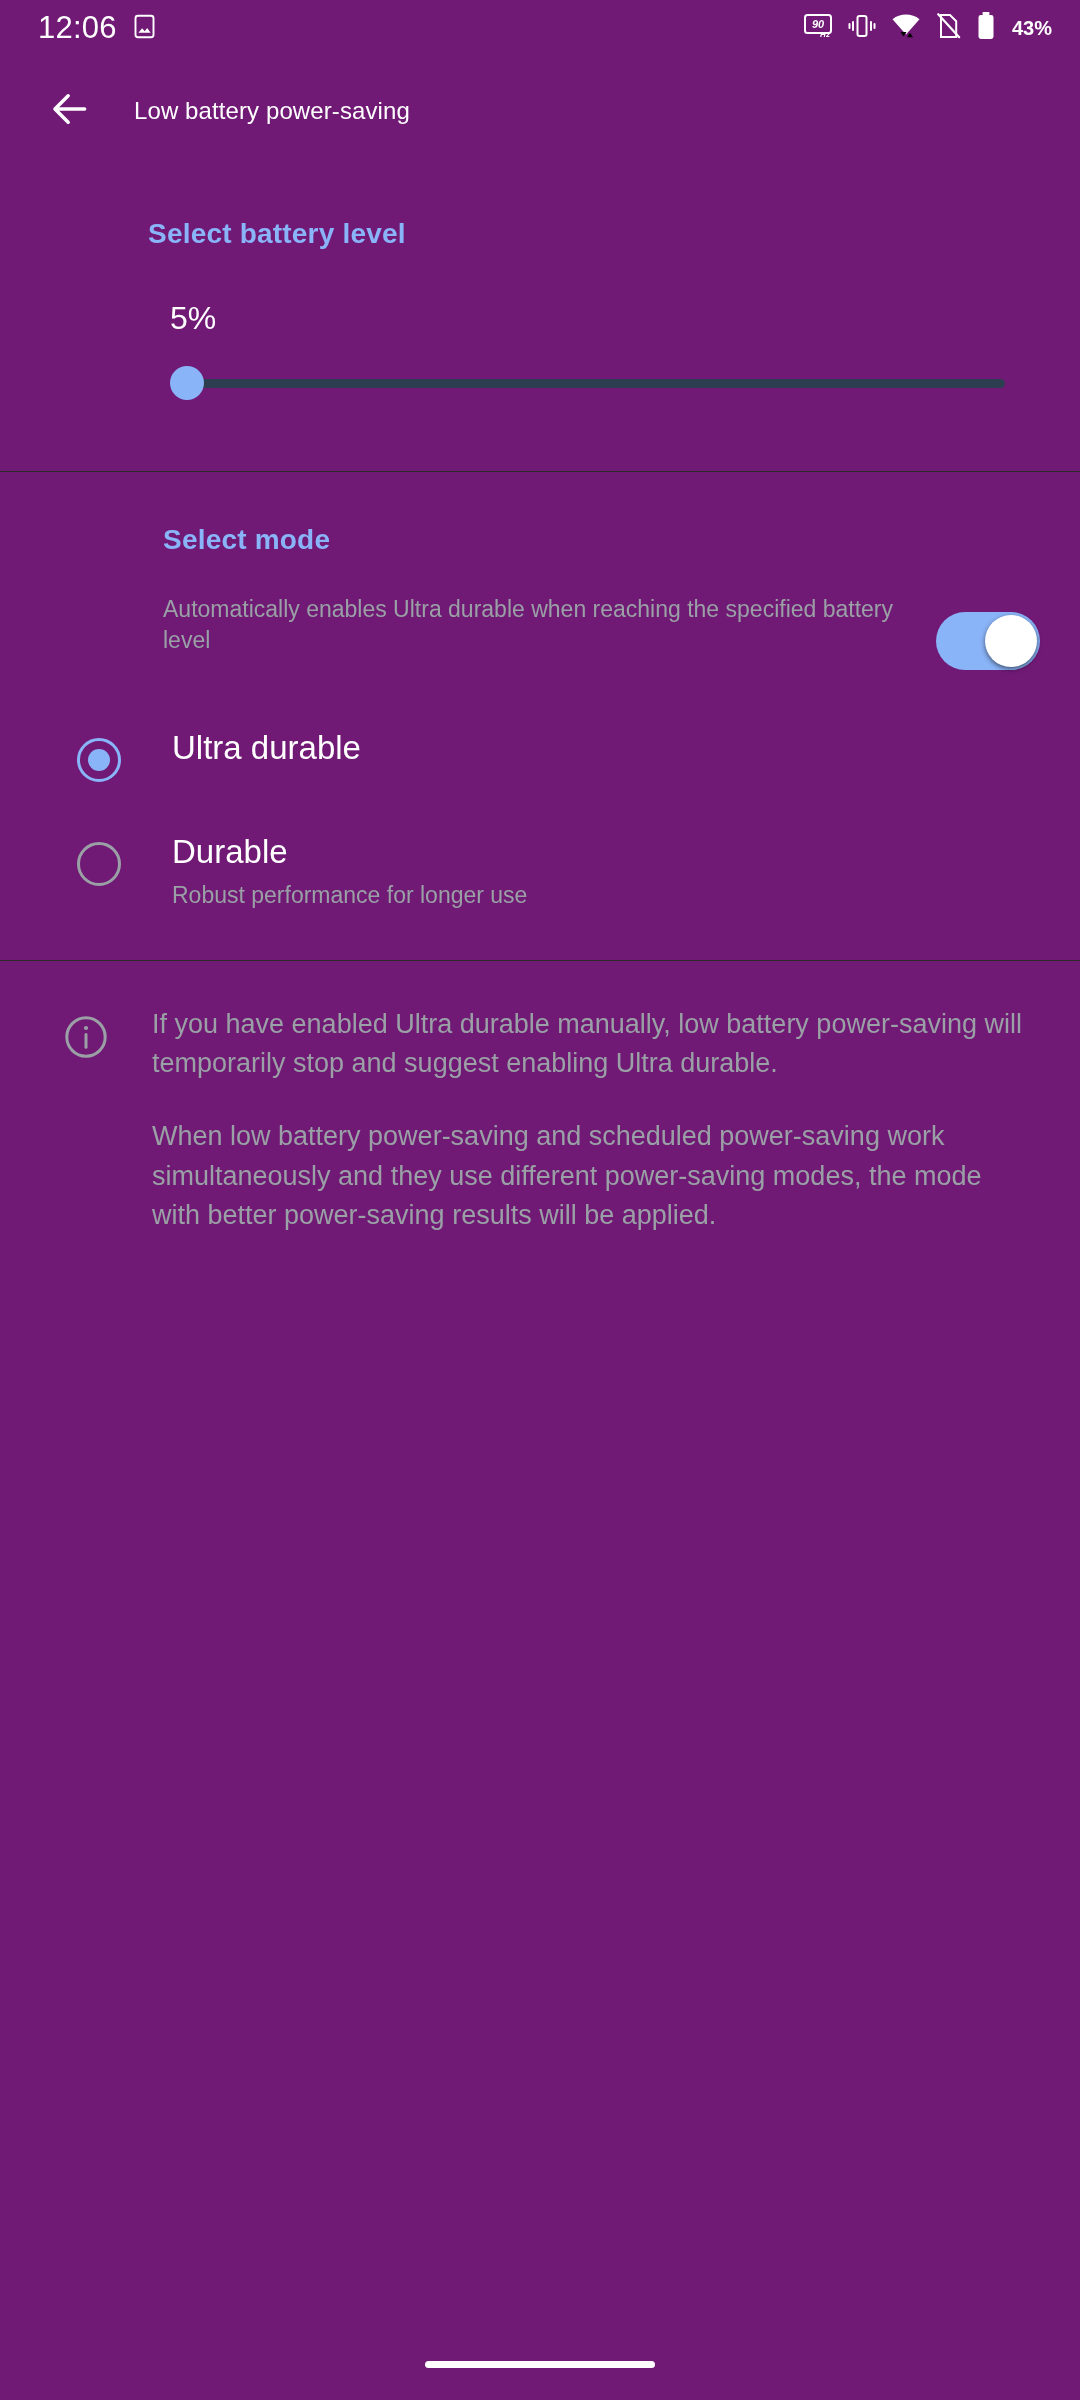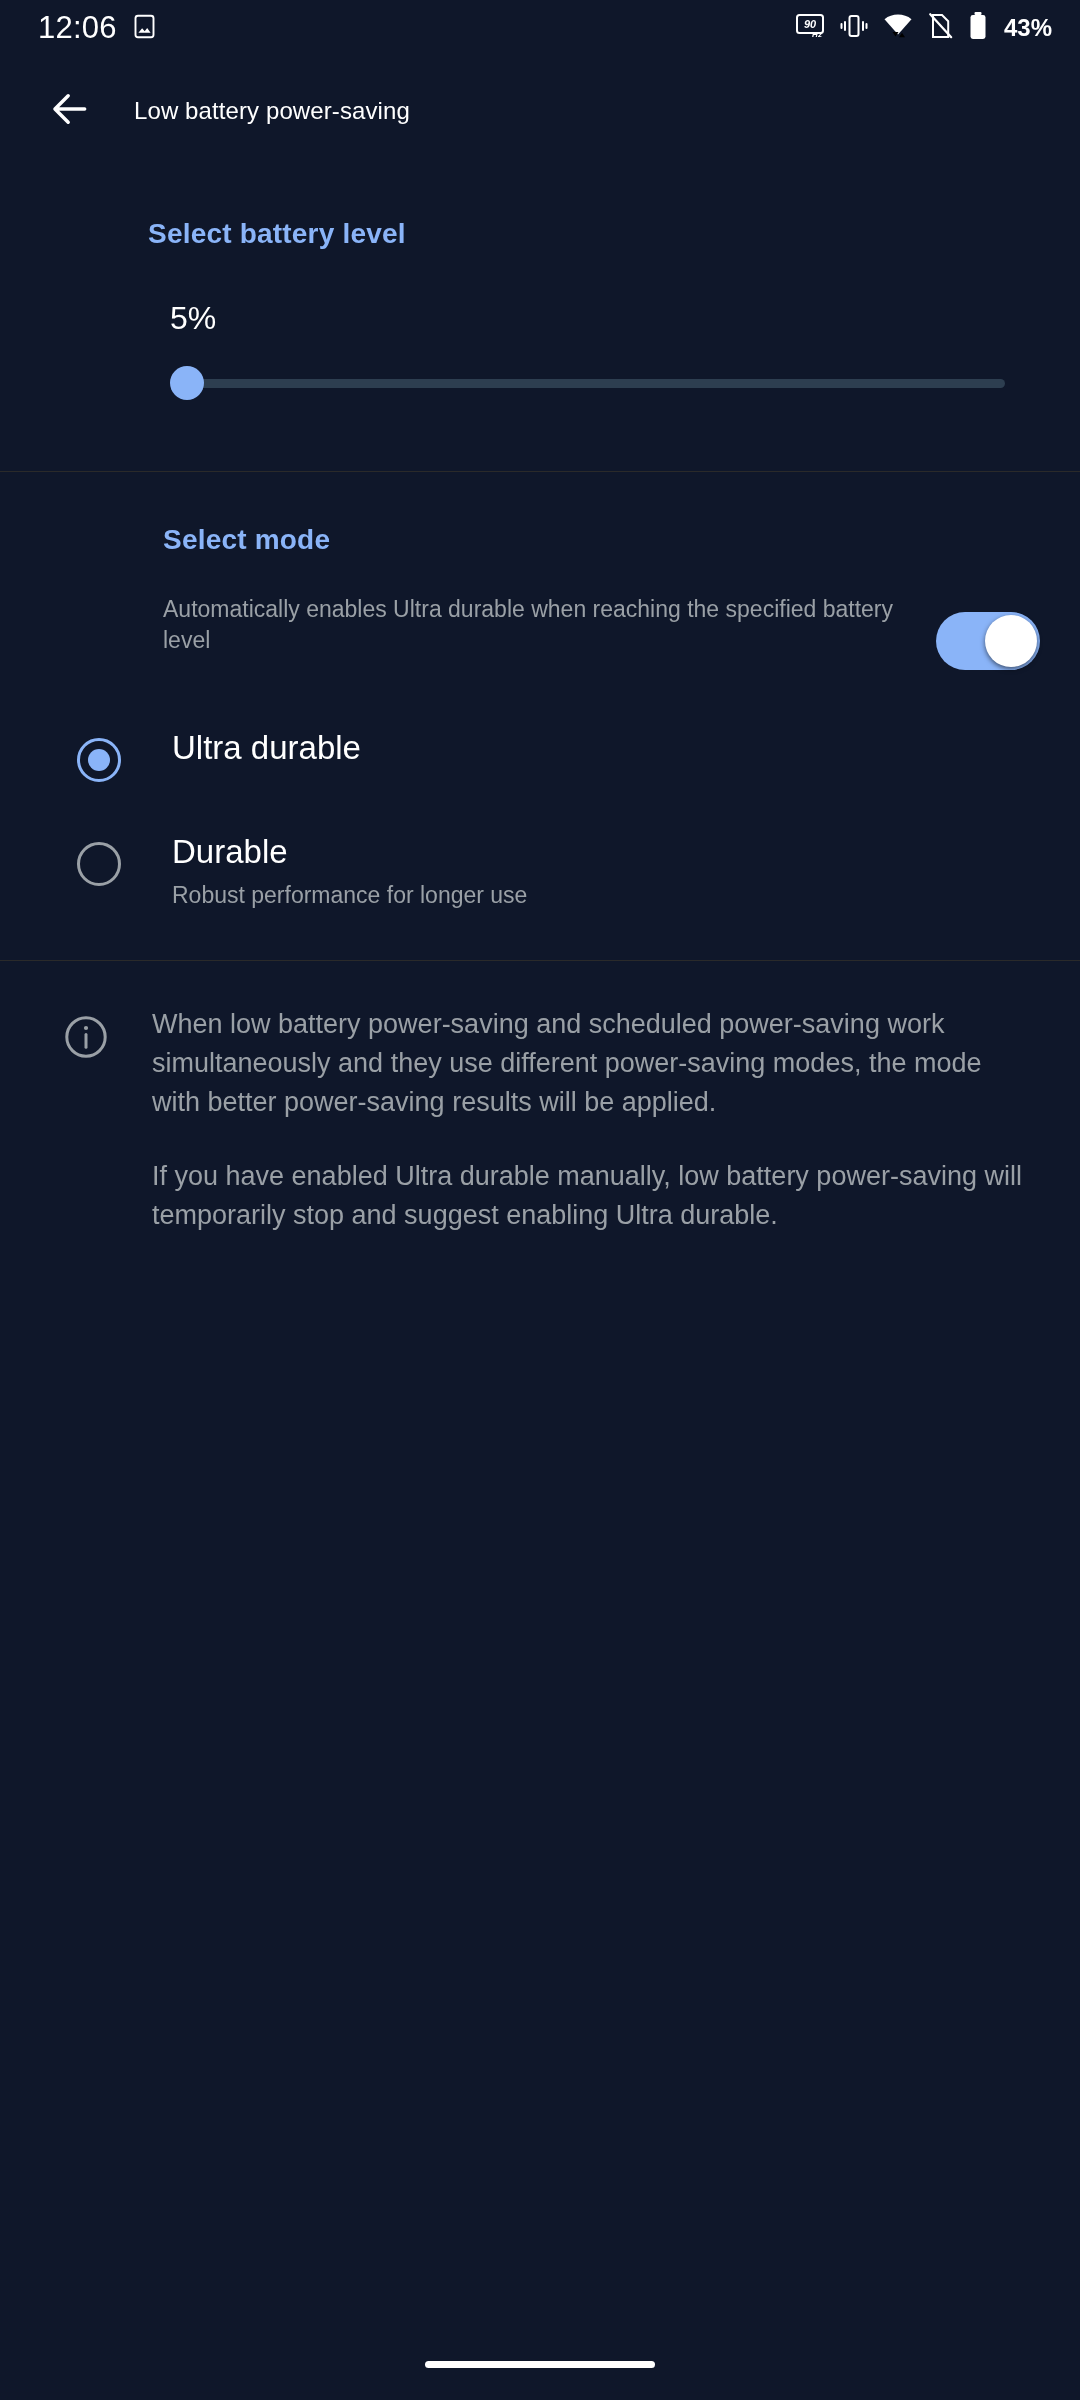--- a/index.html
+++ b/index.html
@@ -3,31 +3,31 @@
 <meta charset="utf-8">
 <style>
   * { margin:0; padding:0; box-sizing:border-box; }
   html, body {
     width:1080px; height:2400px;
     background:#000000;
     font-family:"Liberation Sans", sans-serif;
     -webkit-font-smoothing:antialiased;
     overflow:hidden;
   }
-  .screen { position:relative; width:1080px; height:2400px; background:#0f172a; }
+  .screen { position:relative; width:1080px; height:2400px; background:#701a75; }
 
   
   .statusbar {
     height:56px; display:flex; align-items:center;
     padding:0 28px 0 38px; color:#ffffff;
   }
   .status-left { display:flex; align-items:center; gap:14px; }
   .status-clock { font-size:31px; letter-spacing:.2px; }
   .status-right { margin-left:auto; display:flex; align-items:center; gap:14px; }
-  .status-battery-pct { font-size:24px; font-weight:700; margin-left:2px; }
+  .status-battery-pct { font-size:20px; font-weight:700; margin-left:2px; }
   .sicon { display:block; }
 
   
   .appbar { height:110px; display:flex; align-items:center; padding:0 0 0 34px; }
   .back-btn {
     width:72px; height:72px; display:flex; align-items:center; justify-content:center;
     border-radius:50%; cursor:pointer; flex:0 0 auto;
   }
   .appbar-title {
     color:#ffffff; font-size:24px; margin-left:28px; letter-spacing:.1px;
@@ -228,22 +228,22 @@
 
   <div class="info-block">
     <div class="info-icon">
       <svg width="48" height="48" viewBox="0 0 24 24">
         <circle cx="12" cy="12" r="9.6" fill="none" stroke="#9aa0a6" stroke-width="1.5"></circle>
         <circle cx="12" cy="7.5" r="1.05" fill="#9aa0a6"></circle>
         <path d="M12 10.7v6.4" stroke="#9aa0a6" stroke-width="1.5" stroke-linecap="round"></path>
       </svg>
     </div>
     <div class="info-texts">
+      <div class="info-para">If you have enabled Ultra durable manually, low battery power-saving will temporarily stop and suggest enabling Ultra durable.</div>
       <div class="info-para">When low battery power-saving and scheduled power-saving work simultaneously and they use different power-saving modes, the mode with better power-saving results will be applied.</div>
-      <div class="info-para">If you have enabled Ultra durable manually, low battery power-saving will temporarily stop and suggest enabling Ultra durable.</div>
     </div>
   </div>
 
   <div class="navbar">
     <div class="nav-pill"></div>
   </div>
 
 </div>
 
 </body></html>

